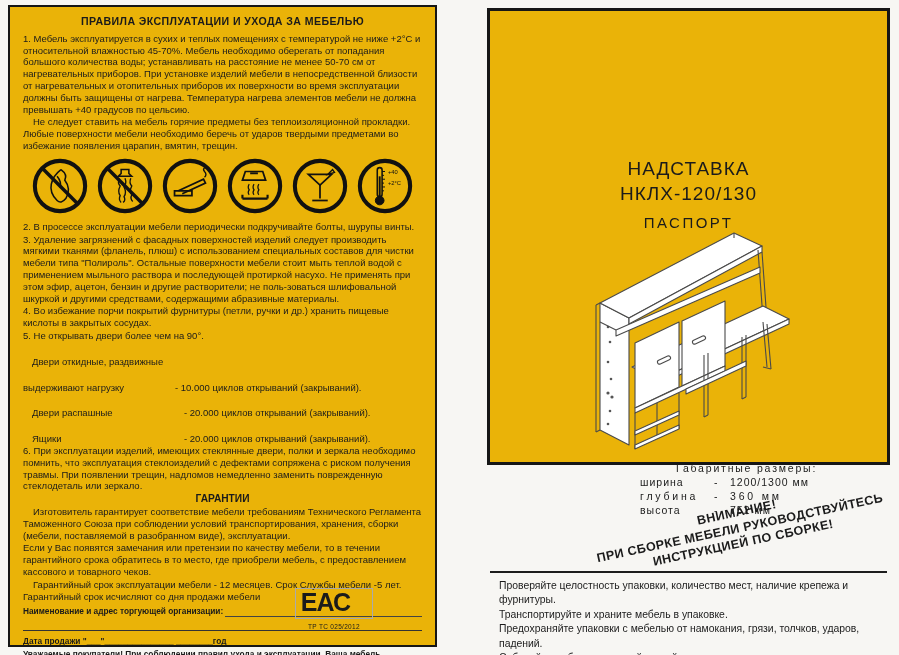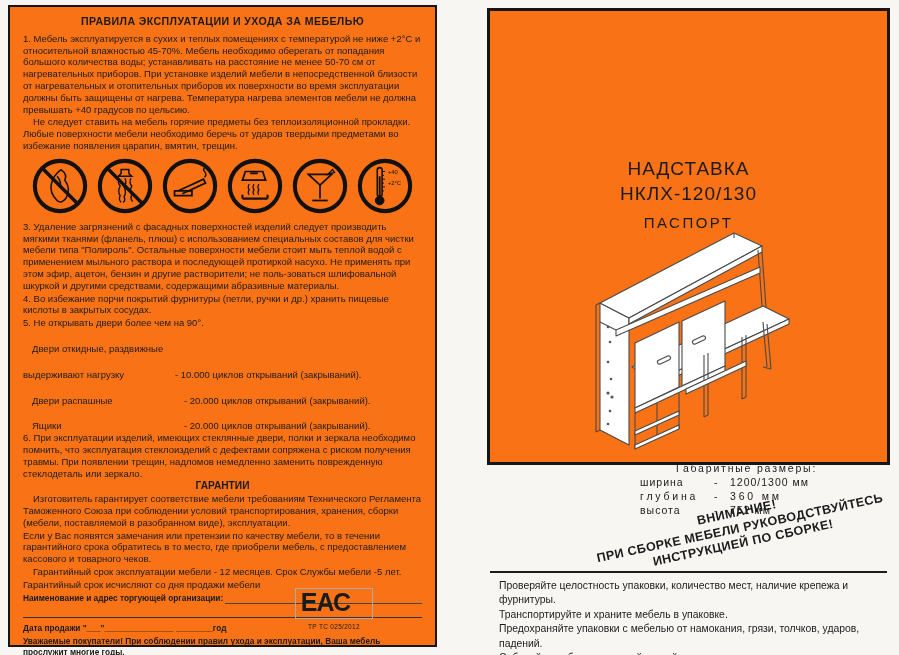--- a/index.html
+++ b/index.html
@@ -2,21 +2,21 @@
 <html><head>
 <meta charset="utf-8">
 <style>
   html,body{margin:0;padding:0;}
   body{
     width:899px;height:655px;position:relative;overflow:hidden;
     background:#f7f6f3;
     font-family:"Liberation Sans", sans-serif;color:#1b1b1b;
     -webkit-font-smoothing:antialiased;
   }
-  .page{position:absolute;background:#f97316;box-sizing:border-box;}
+  .page{position:absolute;background:#eab308;box-sizing:border-box;}
   
   #left-page{left:8px;top:5px;width:429px;height:642px;border:2px solid #161616;
     padding:7px 13px 6px 13px;font-size:9.5px;line-height:11.8px;}
   .lp-title{text-align:center;font-weight:bold;font-size:10.6px;letter-spacing:.4px;margin:2px 0 5px 0;}
   .para{margin:0 0 1px 0;}
   .indent{text-indent:10px;}
   .icons-row{display:flex;justify-content:center;gap:7px;margin:5px 0 6px 0;}
   .icon{width:58px;height:58px;display:block;}
   .icon svg{width:58px;height:58px;display:block;}
   .dur-row{display:flex;margin-top:14px;}
@@ -107,20 +107,21 @@
         <rect x="22" y="11" width="5" height="30" rx="2.5" stroke-width="1.6"></rect>
         <circle cx="24.5" cy="45" r="4.5" fill="#111" stroke-width="1"></circle>
         <line x1="24.5" y1="41" x2="24.5" y2="20" stroke="#111" stroke-width="2"></line>
         <path d="M27 15 h3 M27 19 h2 M27 23 h3 M27 27 h2 M27 31 h3 M27 35 h2" stroke-width="1"></path>
         <text x="33" y="18" font-size="6" fill="#111" stroke="none" font-family="Liberation Sans, sans-serif">+40</text>
         <text x="33" y="29" font-size="6" fill="#111" stroke="none" font-family="Liberation Sans, sans-serif">+2°C</text>
       </svg>
     </span>
   </div>
 
+  <div class="para">2. В просессе эксплуатации  мебели периодически подкручивайте  болты, шурупы винты.</div>
   <div class="para">3. Удаление загрязнений с фасадных поверхностей изделий следует производить мягкими тканями (фланель, плюш) с использованием специальных составов для чистки мебели типа "Полироль". Остальные поверхности мебели стоит мыть теплой водой с применением мыльного раствора и последующей протиркой насухо. Не применять при этом эфир, ацетон, бензин и другие растворители; не поль-зоваться шлифовальной шкуркой и другими средствами, содержащими абразивные материалы.</div>
   <div class="para">4. Во избежание порчи покрытий фурнитуры (петли, ручки и др.) хранить пищевые кислоты в закрытых сосудах.</div>
   <div class="para">5. Не открывать двери более чем на 90°.</div>
 
   <div>
     <div class="dur-row">
       <span class="dur-name">Двери откидные, раздвижные</span>
       <span></span>
     </div>
     <div class="dur-row">

